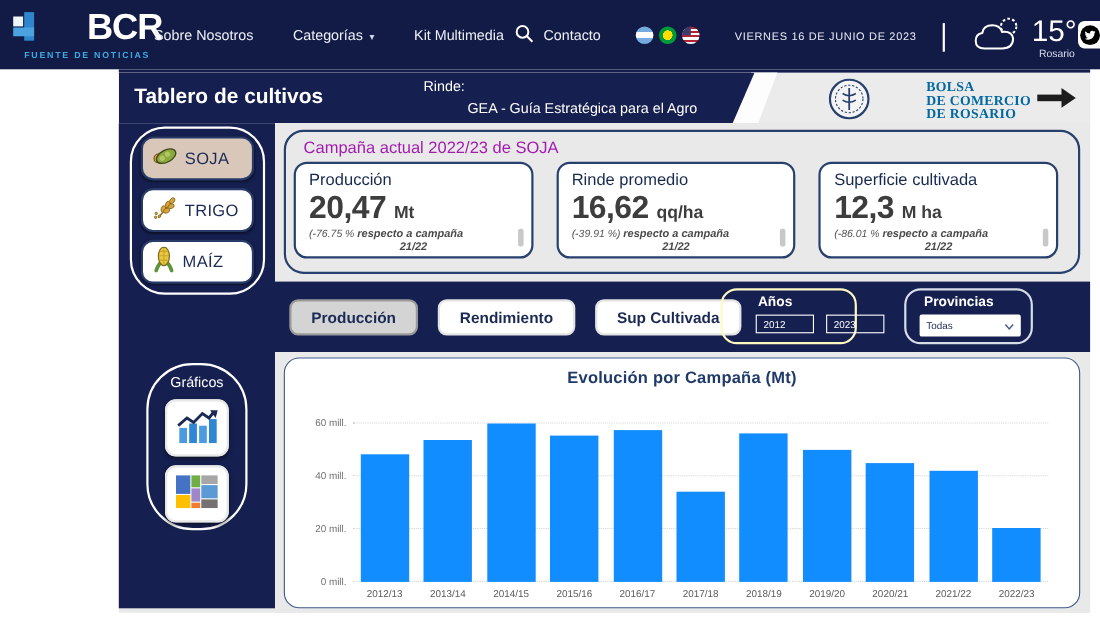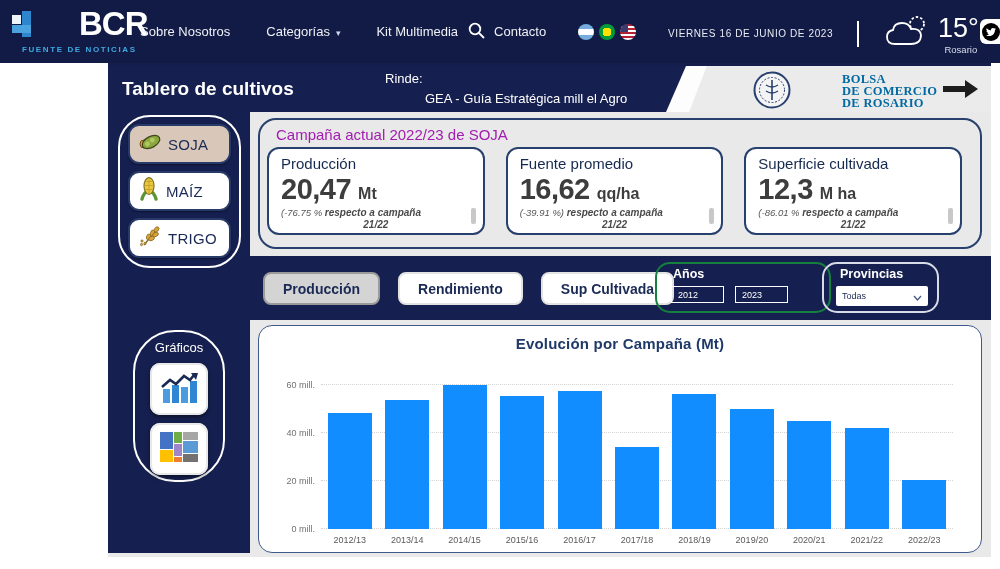--- a/index.html
+++ b/index.html
@@ -75,21 +75,21 @@
   .kpi-delta { font-size:9.5px; color:#555; margin-top:1px; line-height:12px;font-style:italic; }
   .kpi-note { font-size:10px; font-weight:bold; color:#4a4a4a; }
   .kpi-note2 { display:block; text-align:center; font-size:10px; font-weight:bold; color:#4a4a4a; }
   .kpi-scroll { position:absolute; right:7px; bottom:9px; width:5px; height:16px; background:#c8c8c8; border-radius:2px; }
 
   .tabs-sec { position:absolute; left:0; top:144px; width:100%; height:64px; background:#162050; }
   .filter-tabs { position:absolute; left:13px; top:16px; display:flex; gap:18px; }
   .tab-btn { height:33px; padding:0 18px; background:#fff; border:2px solid #e3e3e3; border-radius:8px;
              color:#1b2a55; font-size:14px; font-weight:bold; display:flex; align-items:center; cursor:pointer; }
   .tab-btn.selected { background:#d4d4d4; border-color:#9a9a9a; }
-  .years-box { position:absolute; left:405px; top:6px; width:176px; height:51px; border:2px solid #15803d; border-radius:15px; }
+  .years-box { position:absolute; left:405px; top:6px; width:124px; height:51px; border:2px solid #fef9c3; border-radius:15px;padding-left:16px; }
   .box-label { color:#fff; font-size:12.5px; font-weight:bold; margin:3px 0 0 16px; }
   .years-inputs { display:flex; gap:11px; margin:5px 0 0 14px; }
   .year-input { width:53px; height:17px; background:transparent; border:1px solid #fff; color:#fff; font-size:9px;
                 padding-left:6px; font-family:"Liberation Sans", sans-serif; }
   .prov-box { position:absolute; left:572px; top:6px; width:117px; height:51px; border:2px solid #d8dce8; border-radius:15px; }
   .prov-select { margin:5px 0 0 12px; width:92px; height:20px; background:#fff; border-radius:2px;
                  display:flex; align-items:center; justify-content:space-between; padding:0 6px; cursor:pointer; }
   .prov-value { color:#1b2a55; font-size:9px; }
 
   .chart-sec { position:absolute; left:0; top:208px; width:100%; height:237px; background:#e9e9e9; }
@@ -168,21 +168,21 @@
   </div>
 
   <div class="dash">
 
     <div class="dash-header">
       <div class="dh-stripe"></div>
       <div class="dh-navy"></div>
       <div class="dash-title">Tablero de cultivos</div>
       <div class="dh-source">
         <div>Rinde:</div>
-        <div class="dh-source-val">GEA -  Guía Estratégica mill el Agro</div>
+        <div class="dh-source-val">GEA -  Guía Estratégica para el Agro</div>
       </div>
       <span class="dh-seal">
         <svg width="38" height="38" viewBox="0 0 38 38">
           <circle cx="19" cy="19" r="17.5" fill="#f4f4f4" stroke="#27406e" stroke-width="2"></circle>
           <circle cx="19" cy="19" r="12.5" fill="none" stroke="#27406e" stroke-width="1" stroke-dasharray="2 1.6"></circle>
           <line x1="19" y1="9" x2="19" y2="29" stroke="#27406e" stroke-width="1.6"></line>
           <path d="M13 14 q6 4 12 0 M13 20 q6 4 12 0" fill="none" stroke="#27406e" stroke-width="1.4"></path>
         </svg>
       </span>
       <div class="dh-org">
@@ -203,47 +203,47 @@
           <div class="crop-btn selected">
             <span><svg width="24" height="22" viewBox="0 0 24 22">
                 <circle cx="6" cy="13" r="4" fill="#e8a13c" stroke="#6d4b12" stroke-width="1"></circle>
                 <g transform="rotate(-28 13 11)">
                   <ellipse cx="13" cy="11" rx="9.5" ry="5.5" fill="#8aa83d" stroke="#3f4618" stroke-width="1.2"></ellipse>
                   <circle cx="9" cy="11" r="2.4" fill="#aec763"></circle>
                   <circle cx="15" cy="10" r="2.4" fill="#aec763"></circle>
                 </g>
               </svg></span>
             <span class="crop-label">SOJA</span>
-          </div>
-          <div class="crop-btn">
-            <span><svg width="22" height="24" viewBox="0 0 22 24">
-                <path d="M4 22 q2 -7 7 -9 M18 22 q-2 -7 -7 -9" fill="none" stroke="#5d9438" stroke-width="3.4" stroke-linecap="round"></path>
-                <ellipse cx="11" cy="9" rx="5" ry="8.4" fill="#e9c83f" stroke="#7a6a1f" stroke-width="1.1"></ellipse>
-                <line x1="11" y1="2" x2="11" y2="16" stroke="#c7a52a" stroke-width="1"></line>
-                <line x1="7.4" y1="4.5" x2="14.6" y2="4.5" stroke="#c7a52a" stroke-width="1"></line>
-                <line x1="6.4" y1="8.5" x2="15.6" y2="8.5" stroke="#c7a52a" stroke-width="1"></line>
-                <line x1="7.2" y1="12.5" x2="14.8" y2="12.5" stroke="#c7a52a" stroke-width="1"></line>
-              </svg></span>
-            <span class="crop-label">MAÍZ</span>
           </div>
           <div class="crop-btn">
             <span><svg width="24" height="22" viewBox="0 0 24 22">
                 <line x1="6" y1="20" x2="19" y2="4" stroke="#8a6a1f" stroke-width="1.4"></line>
                 <g fill="#d9a43b" stroke="#8a6a1f" stroke-width=".8">
                   <ellipse cx="18.5" cy="4.5" rx="2" ry="3" transform="rotate(40 18.5 4.5)"></ellipse>
                   <ellipse cx="14.5" cy="8" rx="2" ry="3" transform="rotate(15 14.5 8)"></ellipse>
                   <ellipse cx="17.5" cy="9.5" rx="2" ry="3" transform="rotate(65 17.5 9.5)"></ellipse>
                   <ellipse cx="10.5" cy="12" rx="2" ry="3" transform="rotate(15 10.5 12)"></ellipse>
                   <ellipse cx="13.5" cy="13.5" rx="2" ry="3" transform="rotate(65 13.5 13.5)"></ellipse>
                   <circle cx="4" cy="16" r="1.1"></circle>
                   <circle cx="7" cy="18.5" r="1.1"></circle>
                   <circle cx="3.5" cy="19.5" r="1.1"></circle>
                 </g>
               </svg></span>
             <span class="crop-label">TRIGO</span>
+          </div>
+          <div class="crop-btn">
+            <span><svg width="22" height="24" viewBox="0 0 22 24">
+                <path d="M4 22 q2 -7 7 -9 M18 22 q-2 -7 -7 -9" fill="none" stroke="#5d9438" stroke-width="3.4" stroke-linecap="round"></path>
+                <ellipse cx="11" cy="9" rx="5" ry="8.4" fill="#e9c83f" stroke="#7a6a1f" stroke-width="1.1"></ellipse>
+                <line x1="11" y1="2" x2="11" y2="16" stroke="#c7a52a" stroke-width="1"></line>
+                <line x1="7.4" y1="4.5" x2="14.6" y2="4.5" stroke="#c7a52a" stroke-width="1"></line>
+                <line x1="6.4" y1="8.5" x2="15.6" y2="8.5" stroke="#c7a52a" stroke-width="1"></line>
+                <line x1="7.2" y1="12.5" x2="14.8" y2="12.5" stroke="#c7a52a" stroke-width="1"></line>
+              </svg></span>
+            <span class="crop-label">MAÍZ</span>
           </div>
         </div>
       <div class="graphs-pill">
         <div class="graphs-label">Gráficos</div>
         <div id="graph-buttons">
             <div class="graph-btn">
               <span><svg width="38" height="32" viewBox="0 0 38 32">
                   <rect x="3" y="18" width="7" height="14" fill="#4c9be0"></rect>
                   <rect x="12" y="14" width="7" height="18" fill="#2e86d4"></rect>
                   <rect x="21" y="16" width="7" height="16" fill="#4c9be0"></rect>
@@ -274,21 +274,21 @@
         <div class="kpi-panel">
           <div class="kpi-title">Campaña actual 2022/23 de SOJA</div>
           <div class="kpi-cards" id="kpi-cards">
               <div class="kpi-card">
                 <div class="kpi-label">Producción</div>
                 <div class="kpi-valrow"><span class="kpi-value">20,47</span><span class="kpi-unit">Mt</span></div>
                 <div class="kpi-delta"><span>(-76.75 %</span> <span class="kpi-note">respecto a campaña</span><span class="kpi-note2">21/22</span></div>
                 <div class="kpi-scroll"></div>
               </div>
               <div class="kpi-card">
-                <div class="kpi-label">Fuente promedio</div>
+                <div class="kpi-label">Rinde promedio</div>
                 <div class="kpi-valrow"><span class="kpi-value">16,62</span><span class="kpi-unit">qq/ha</span></div>
                 <div class="kpi-delta"><span>(-39.91 %)</span> <span class="kpi-note">respecto a campaña</span><span class="kpi-note2">21/22</span></div>
                 <div class="kpi-scroll"></div>
               </div>
               <div class="kpi-card">
                 <div class="kpi-label">Superficie cultivada</div>
                 <div class="kpi-valrow"><span class="kpi-value">12,3</span><span class="kpi-unit">M ha</span></div>
                 <div class="kpi-delta"><span>(-86.01 %</span> <span class="kpi-note">respecto a campaña</span><span class="kpi-note2">21/22</span></div>
                 <div class="kpi-scroll"></div>
               </div>

